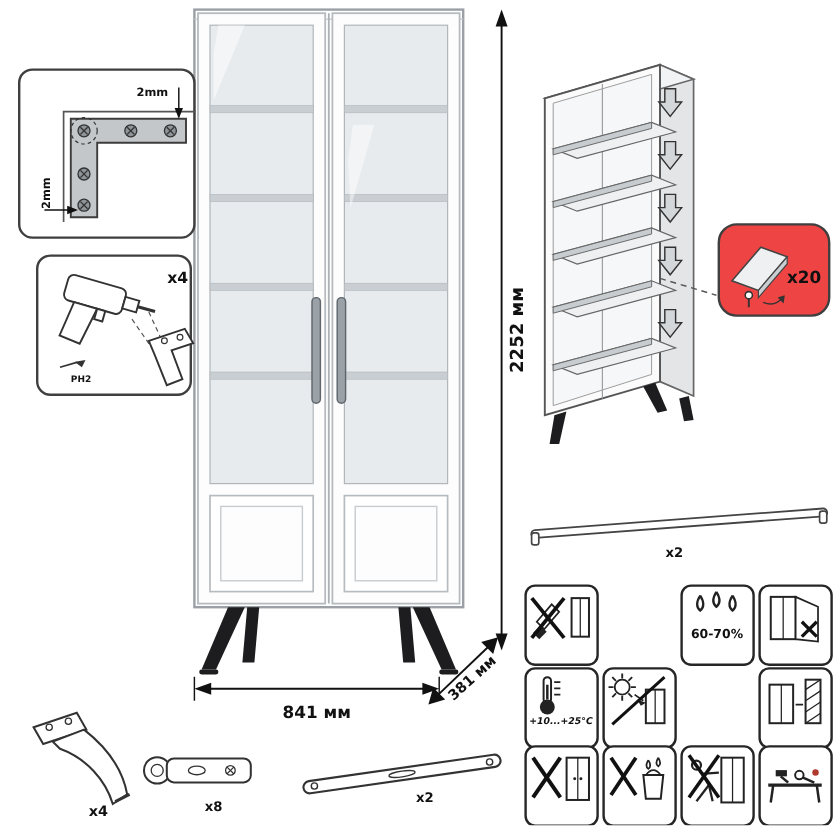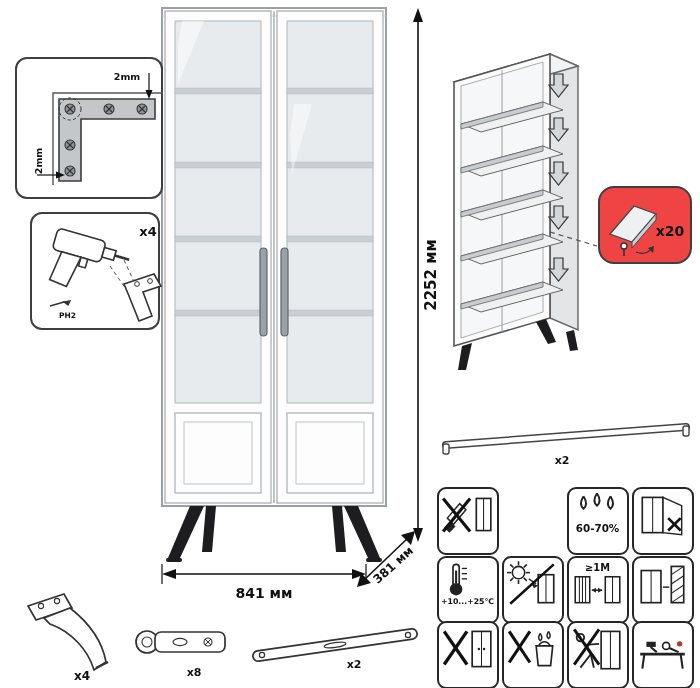--- a/index.html
+++ b/index.html
@@ -233,21 +233,21 @@
     <svg width="118" height="102" viewBox="0 0 118 102">
       <polygon points="14,22 50,10 58,24 22,36" fill="#ffffff" stroke="#333" stroke-width="1.7"></polygon>
       <circle cx="27" cy="22" r="2.6" fill="none" stroke="#333" stroke-width="1.1"></circle>
       <circle cx="43" cy="17" r="2.6" fill="none" stroke="#333" stroke-width="1.1"></circle>
       <path d="M30,34 L56,24 C74,38 88,56 92,78 L80,86 C74,66 58,48 36,40 Z" fill="#ffffff" stroke="#333" stroke-width="1.7"></path>
       <line x1="82" y1="84" x2="94" y2="78" stroke="#333" stroke-width="2.4"></line>
       <text x="68" y="96" font-size="12" font-weight="bold" text-anchor="middle">x4</text>
     </svg>
   </div>
 
-  <div class="abs" style="left:128px;top:612px;">
+  <div class="abs" style="left:112px;top:612px;">
     <svg width="108" height="72" viewBox="0 0 108 72">
       <circle cx="19" cy="30" r="11" fill="#ffffff" stroke="#333" stroke-width="1.7"></circle>
       <circle cx="19" cy="30" r="5" fill="none" stroke="#333" stroke-width="1.1"></circle>
       <rect x="27" y="20" width="70" height="20" rx="6" fill="#ffffff" stroke="#333" stroke-width="1.7"></rect>
       <ellipse cx="52" cy="30" rx="7" ry="3.6" fill="none" stroke="#333" stroke-width="1.1"></ellipse>
       <circle cx="80" cy="30" r="4" fill="none" stroke="#333" stroke-width="1.1"></circle>
       <line x1="77" y1="27" x2="83" y2="33" stroke="#333" stroke-width="1"></line>
       <line x1="83" y1="27" x2="77" y2="33" stroke="#333" stroke-width="1"></line>
       <text x="66" y="64" font-size="11" font-weight="bold" text-anchor="middle">x8</text>
     </svg>
@@ -289,21 +289,21 @@
   <div class="icell" style="left:632px;top:487px;">
     <svg width="57" height="51" viewBox="0 0 55 49">
       <rect x="8" y="8" width="20" height="34" fill="#fff" stroke="#222" stroke-width="1.6"></rect>
       <line x1="18" y1="8" x2="18" y2="42" stroke="#222" stroke-width="1"></line>
       <polygon points="28,8 46,16 46,44 28,42" fill="#fff" stroke="#222" stroke-width="1.4"></polygon>
       <line x1="33" y1="28" x2="45" y2="40" stroke="#111" stroke-width="2.6"></line>
       <line x1="45" y1="28" x2="33" y2="40" stroke="#111" stroke-width="2.6"></line>
     </svg>
   </div>
 
-  <div class="icell" style="left:437px;top:556px;">
+  <div class="icell" style="left:437px;top:556px;font-style:italic;">
     <svg width="57" height="51" viewBox="0 0 55 49">
       <rect x="13.5" y="6" width="6" height="21" rx="3" fill="#fff" stroke="#222" stroke-width="1.6"></rect>
       <circle cx="16.5" cy="30" r="6" fill="#222"></circle>
       <line x1="16.5" y1="24" x2="16.5" y2="12" stroke="#222" stroke-width="2"></line>
       <line x1="22" y1="10" x2="27" y2="10" stroke="#222" stroke-width="1.3"></line>
       <line x1="22" y1="15" x2="27" y2="15" stroke="#222" stroke-width="1.3"></line>
       <line x1="22" y1="20" x2="27" y2="20" stroke="#222" stroke-width="1.3"></line>
       <text x="27.5" y="44" font-size="7.5" font-weight="bold" text-anchor="middle">+10...+25°C</text>
     </svg>
   </div>
@@ -322,34 +322,20 @@
           <line x1="9" y1="19" x2="6" y2="22"></line>
       </g>
       <rect x="33" y="16" width="15" height="27" fill="#fff" stroke="#222" stroke-width="1.6"></rect>
       <line x1="40.5" y1="16" x2="40.5" y2="43" stroke="#222" stroke-width="1"></line>
       <line x1="24" y1="20" x2="31" y2="25" stroke="#222" stroke-width="1.4"></line>
       <polygon points="33,26.5 26,24 29,29" fill="#222"></polygon>
       <line x1="6" y1="44" x2="48" y2="6" stroke="#111" stroke-width="2.4"></line>
     </svg>
   </div>
 
-  <div class="icell" style="left:567px;top:556px;">
-    <svg width="57" height="51" viewBox="0 0 55 49">
-      <text x="27.5" y="12" font-size="9.5" font-weight="bold" text-anchor="middle">≥1M</text>
-      <rect x="6" y="18" width="14" height="25" fill="#fff" stroke="#222" stroke-width="1.5"></rect>
-      <line x1="10" y1="18" x2="10" y2="43" stroke="#222" stroke-width="1"></line>
-      <line x1="13" y1="18" x2="13" y2="43" stroke="#222" stroke-width="1"></line>
-      <line x1="16" y1="18" x2="16" y2="43" stroke="#222" stroke-width="1"></line>
-      <line x1="22" y1="31" x2="32" y2="31" stroke="#222" stroke-width="1.5"></line>
-      <polygon points="22,31 26,28.5 26,33.5" fill="#222"></polygon>
-      <polygon points="32,31 28,28.5 28,33.5" fill="#222"></polygon>
-      <rect x="35" y="18" width="14" height="25" fill="#fff" stroke="#222" stroke-width="1.5"></rect>
-      <line x1="42" y1="18" x2="42" y2="43" stroke="#222" stroke-width="1"></line>
-    </svg>
-  </div>
 
   <div class="icell" style="left:632px;top:556px;">
     <svg width="57" height="51" viewBox="0 0 55 49">
       <rect x="7" y="12" width="19" height="31" fill="#fff" stroke="#222" stroke-width="1.6"></rect>
       <line x1="16.5" y1="12" x2="16.5" y2="43" stroke="#222" stroke-width="1"></line>
       <line x1="28" y1="28" x2="34" y2="28" stroke="#222" stroke-width="1.4"></line>
       <g>
         <rect x="36" y="8" width="12" height="35" fill="#fff" stroke="#222" stroke-width="1.6"></rect>
         <line x1="36" y1="16" x2="48" y2="8" stroke="#222" stroke-width="1"></line>
         <line x1="36" y1="25" x2="48" y2="17" stroke="#222" stroke-width="1"></line>

